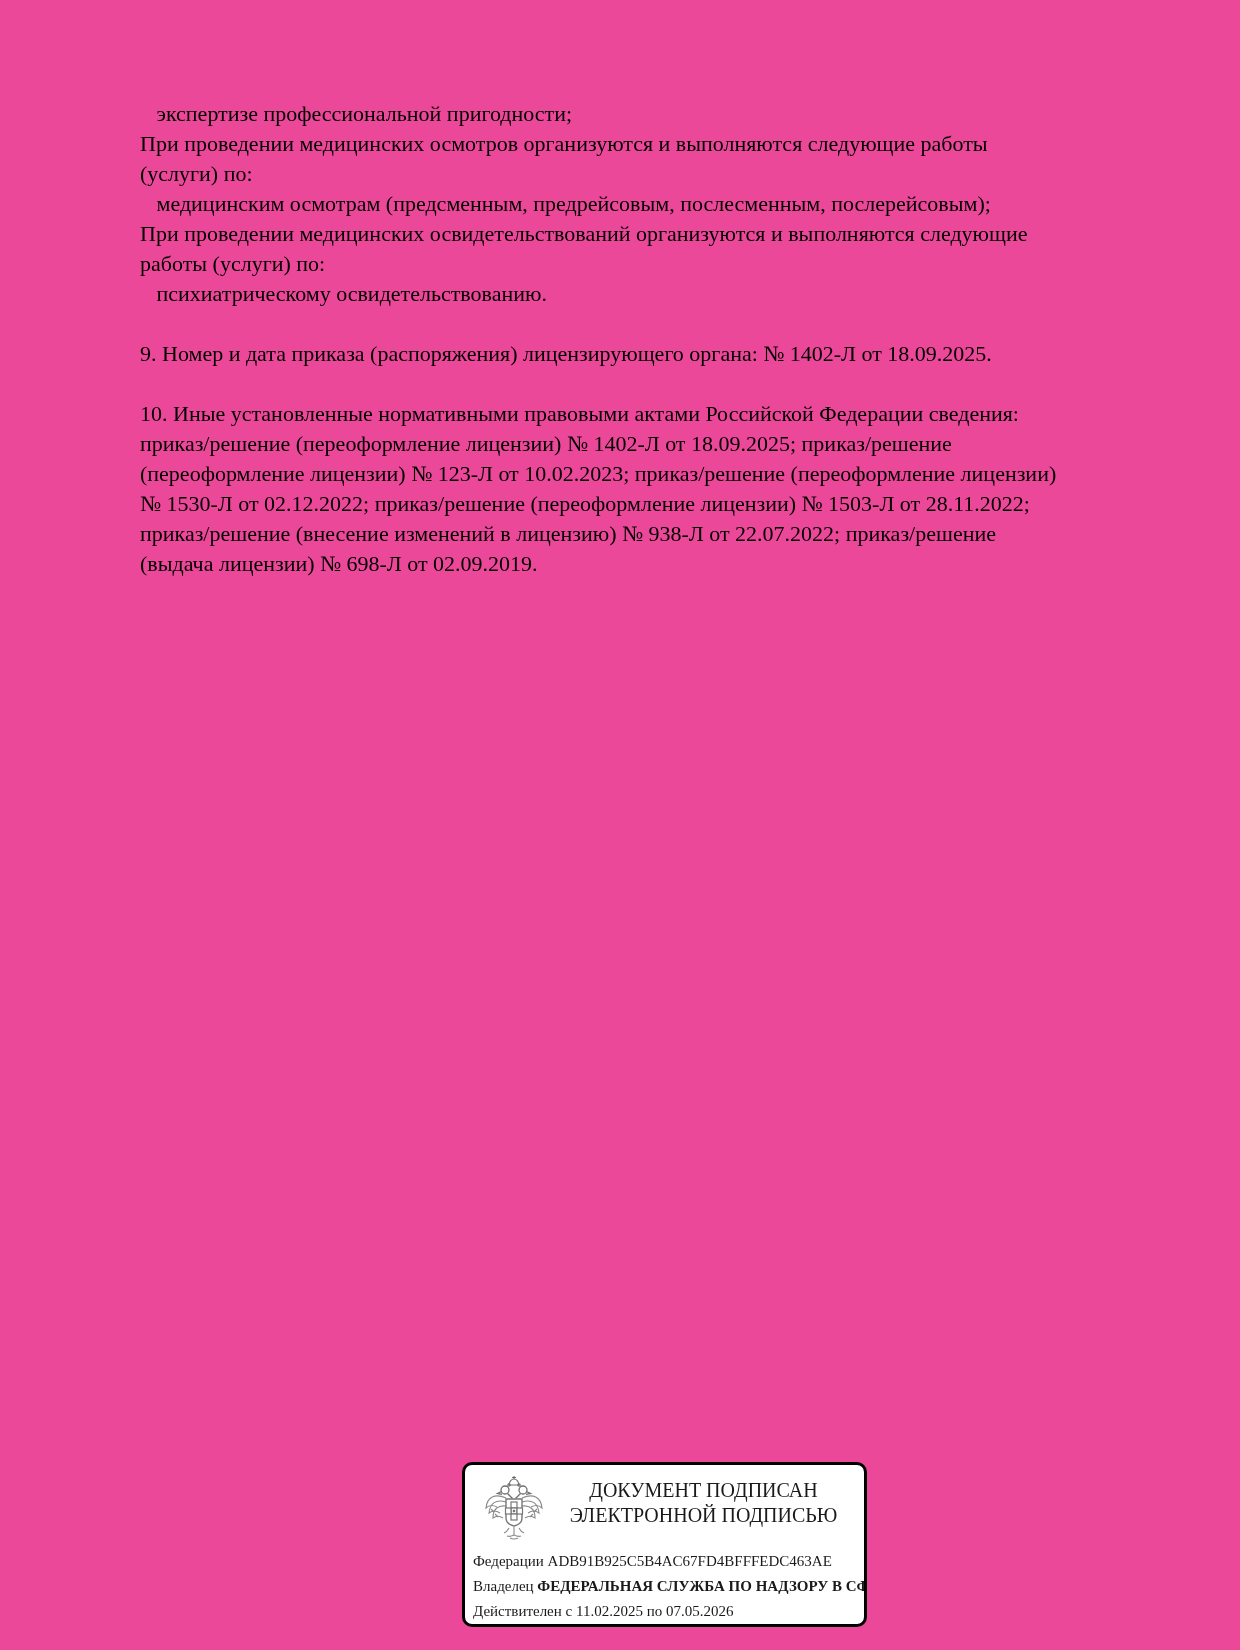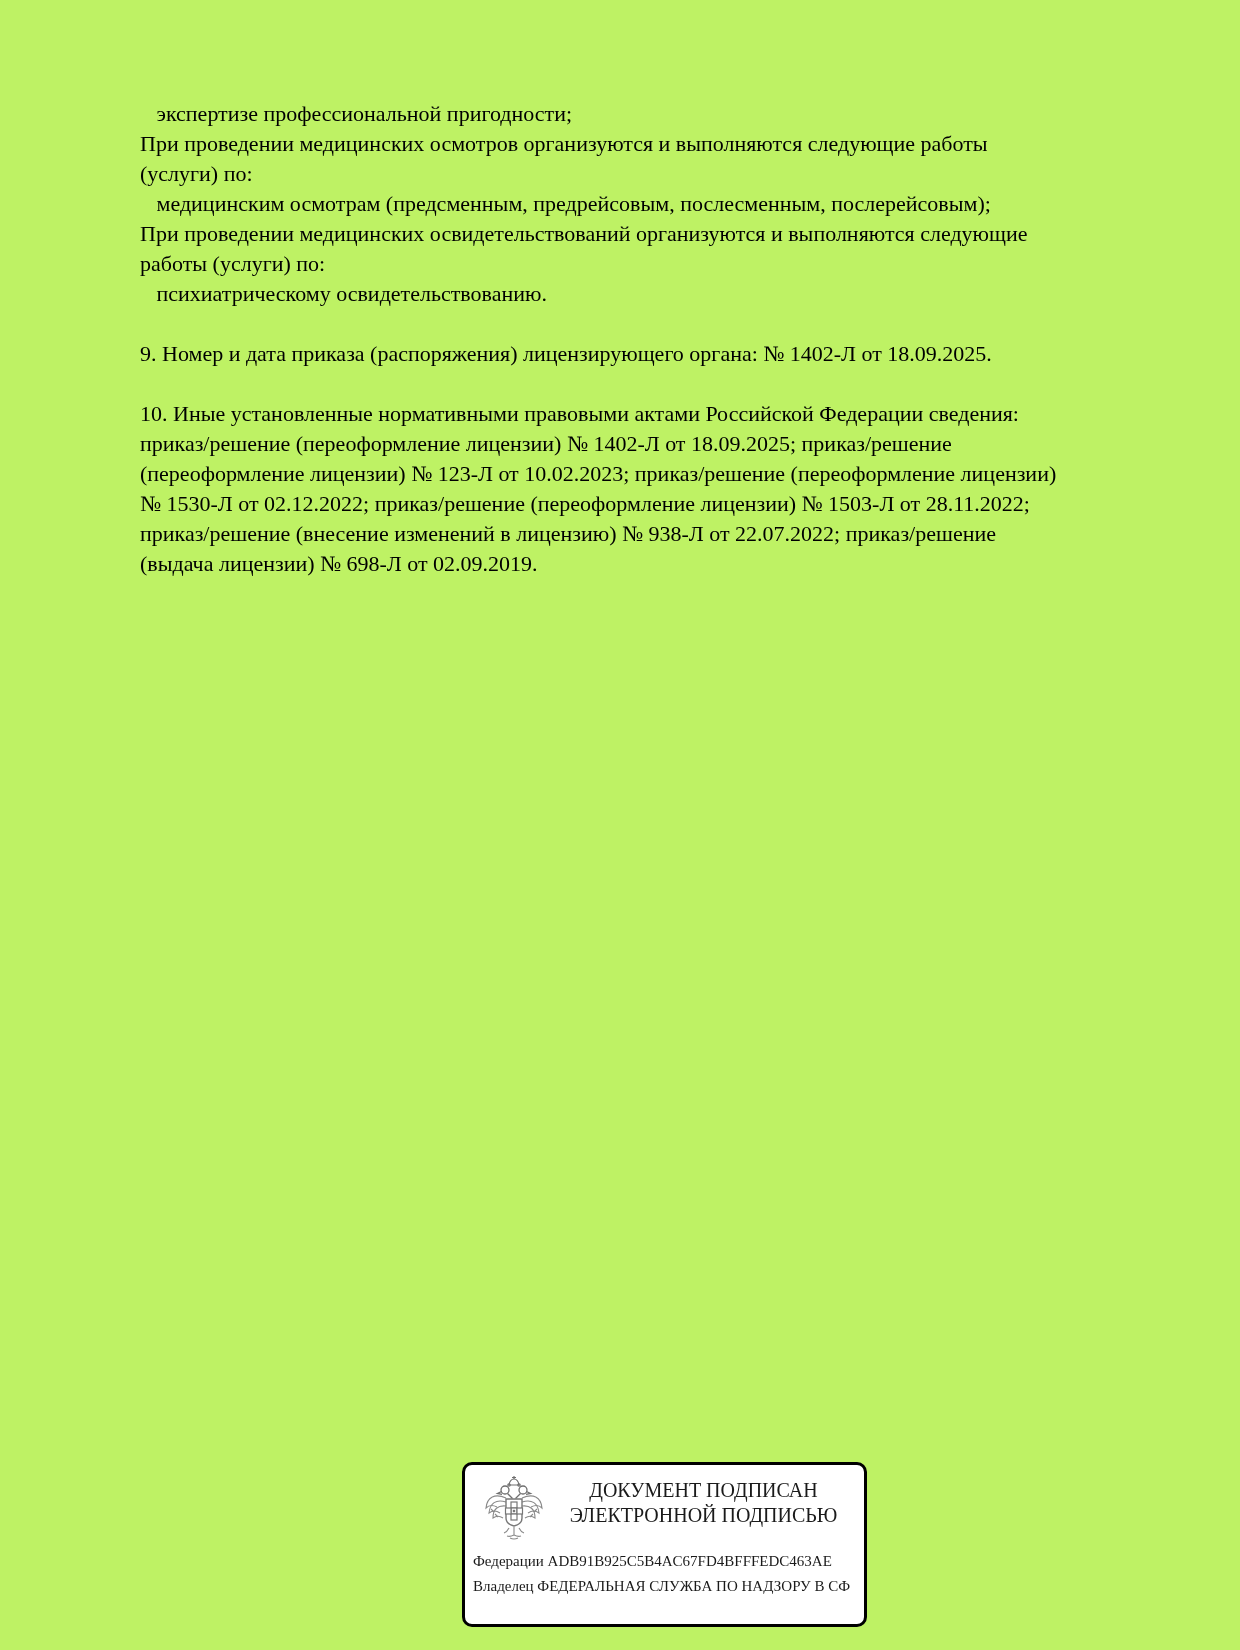--- a/index.html
+++ b/index.html
@@ -3,21 +3,21 @@
 <meta charset="utf-8">
 <style>
   html, body {
     margin: 0; padding: 0;
     background: #ffffff;
   }
   .page {
     position: relative;
     width: 1240px;
     height: 1650px;
-    background: #bef264;
+    background: #ec4899;
     font-family: "Liberation Serif", serif;
     color: #000000;
     overflow: hidden;
   }
   .textblock {
     position: absolute;
     left: 140px;
     top: 99px;
     width: 1065px;
   }
@@ -66,21 +66,21 @@
     right: 0;
     top: 84px;
     font-size: 15px;
     line-height: 25px;
     color: #1a1a1a;
   }
   .stamp-line {
     white-space: nowrap;
     overflow: hidden;
   }
-  .owner-value { font-weight: normal; }
+  .owner-value { font-weight: bold; }
 </style>
 </head>
 <body>
 
 <div class="page">
 
   <div class="textblock">
     <p class="para">   экспертизе профессиональной пригодности;
 При проведении медицинских осмотров организуются и выполняются следующие работы
 (услуги) по:
@@ -149,17 +149,21 @@
 
     <div class="stamp-lines">
       <div class="stamp-line">
         <span>Федерации</span>
         <span>ADB91B925C5B4AC67FD4BFFFEDC463AE</span>
       </div>
       <div class="stamp-line">
         <span>Владелец</span>
         <span class="owner-value">ФЕДЕРАЛЬНАЯ СЛУЖБА ПО НАДЗОРУ В СФ</span>
       </div>
+      <div class="stamp-line">
+        <span>Действителен</span>
+        <span>с 11.02.2025 по 07.05.2026</span>
+      </div>
     </div>
 
   </div>
 
 </div>
 
 </body></html>

